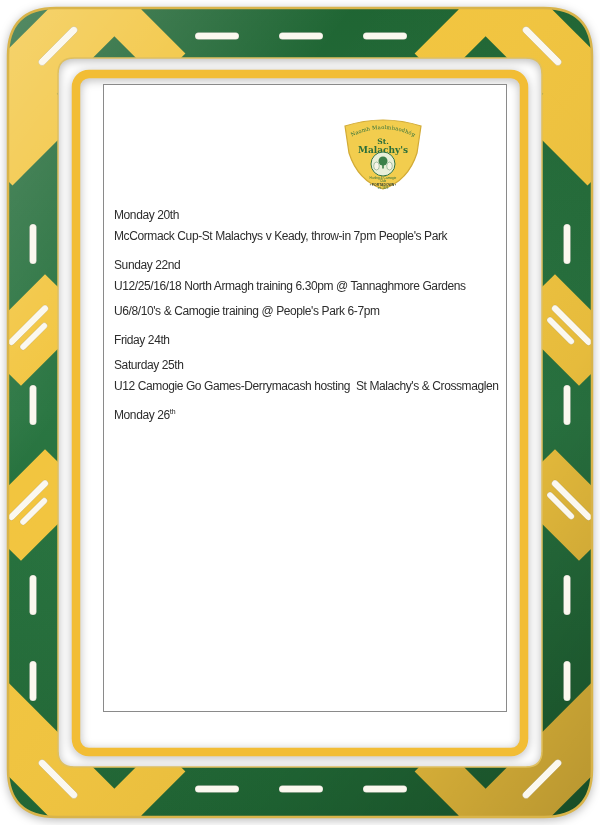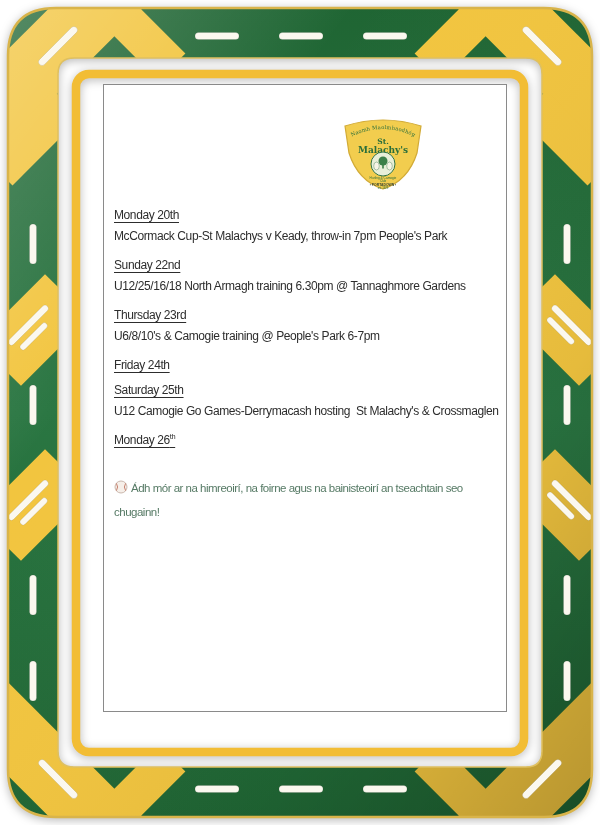--- a/index.html
+++ b/index.html
@@ -5,21 +5,21 @@
   html,body{margin:0;padding:0;background:#ffffff;}
   .canvas{position:relative;width:600px;height:825px;background:#ffffff;overflow:hidden;
           font-family:"Liberation Sans",sans-serif;}
   .frame{position:absolute;left:0;top:0;filter:drop-shadow(0 2px 5px rgba(0,0,0,0.28));}
   .content-box{position:absolute;left:103px;top:84px;width:404px;height:628px;
                background:#ffffff;border:1.5px solid #8a8a8a;box-sizing:border-box;}
   .crest{position:absolute;left:236px;top:26px;}
   .schedule{position:absolute;left:10px;top:114px;width:388px;color:#2d2d2d;
             font-size:12px;letter-spacing:-0.4px;}
   .line{height:25px;line-height:25px;margin:0;white-space:nowrap;}
-  .day{text-decoration:underline;text-decoration-thickness:1px;text-underline-offset:2.5px;}
+  .day{text-decoration-thickness:1px;text-underline-offset:2.5px;}
   .day sup{font-size:0.62em;}
   .message{margin:28px 0 0;line-height:22px;color:#567a65;font-size:11.5px;letter-spacing:-0.5px;}
   .ball{display:inline-block;vertical-align:-2px;margin-right:3px;}
 </style>
 </head>
 <body>
 
 <div class="canvas">
 
   <svg class="frame" width="600" height="825" viewBox="0 0 600 825" aria-hidden="true">
@@ -177,35 +177,24 @@
     </svg>
 
     <div class="schedule">
       <p class="line day"><span>Monday 20th</span><sup></sup></p>
 
       <p class="line event">McCormack Cup-St Malachys v Keady, throw-in 7pm People's Park</p>
 
       <p class="line day"><span>Sunday 22nd</span><sup></sup></p>
       <p class="line event">U12/25/16/18 North Armagh training 6.30pm @ Tannaghmore Gardens</p>
 
-      <p class="line day"><span>Thursday 23rd</span><sup></sup></p>
       <p class="line event">U6/8/10's &amp; Camogie training @ People's Park 6-7pm</p>
 
       <p class="line day"><span>Friday 24th</span><sup></sup></p>
 
       <p class="line day"><span>Saturday 25th</span><sup></sup></p>
       <p class="line event">U12 Camogie Go Games-Derrymacash hosting&nbsp; St Malachy's &amp; Crossmaglen</p>
 
       <p class="line day"><span>Monday 26</span><sup>th</sup></p>
 
-      <p class="message">
-        <span class="ball">
-          <svg width="14" height="14" viewBox="0 0 14 14" aria-hidden="true">
-            <circle cx="7" cy="7" r="6" fill="#f6efe9" stroke="#cbb9af" stroke-width="1"></circle>
-            <path d="M2.4,3.4 Q4.8,7 2.4,10.6" fill="none" stroke="#c0725e" stroke-width="0.9"></path>
-            <path d="M11.6,3.4 Q9.2,7 11.6,10.6" fill="none" stroke="#c0725e" stroke-width="0.9"></path>
-          </svg>
-        </span><span>Ádh mór ar na himreoirí, na foirne agus na bainisteoirí an tseachtain seo</span><br>
-        <span>chugainn!</span>
-      </p>
     </div>
   </div>
 </div>
 
 </body></html>

